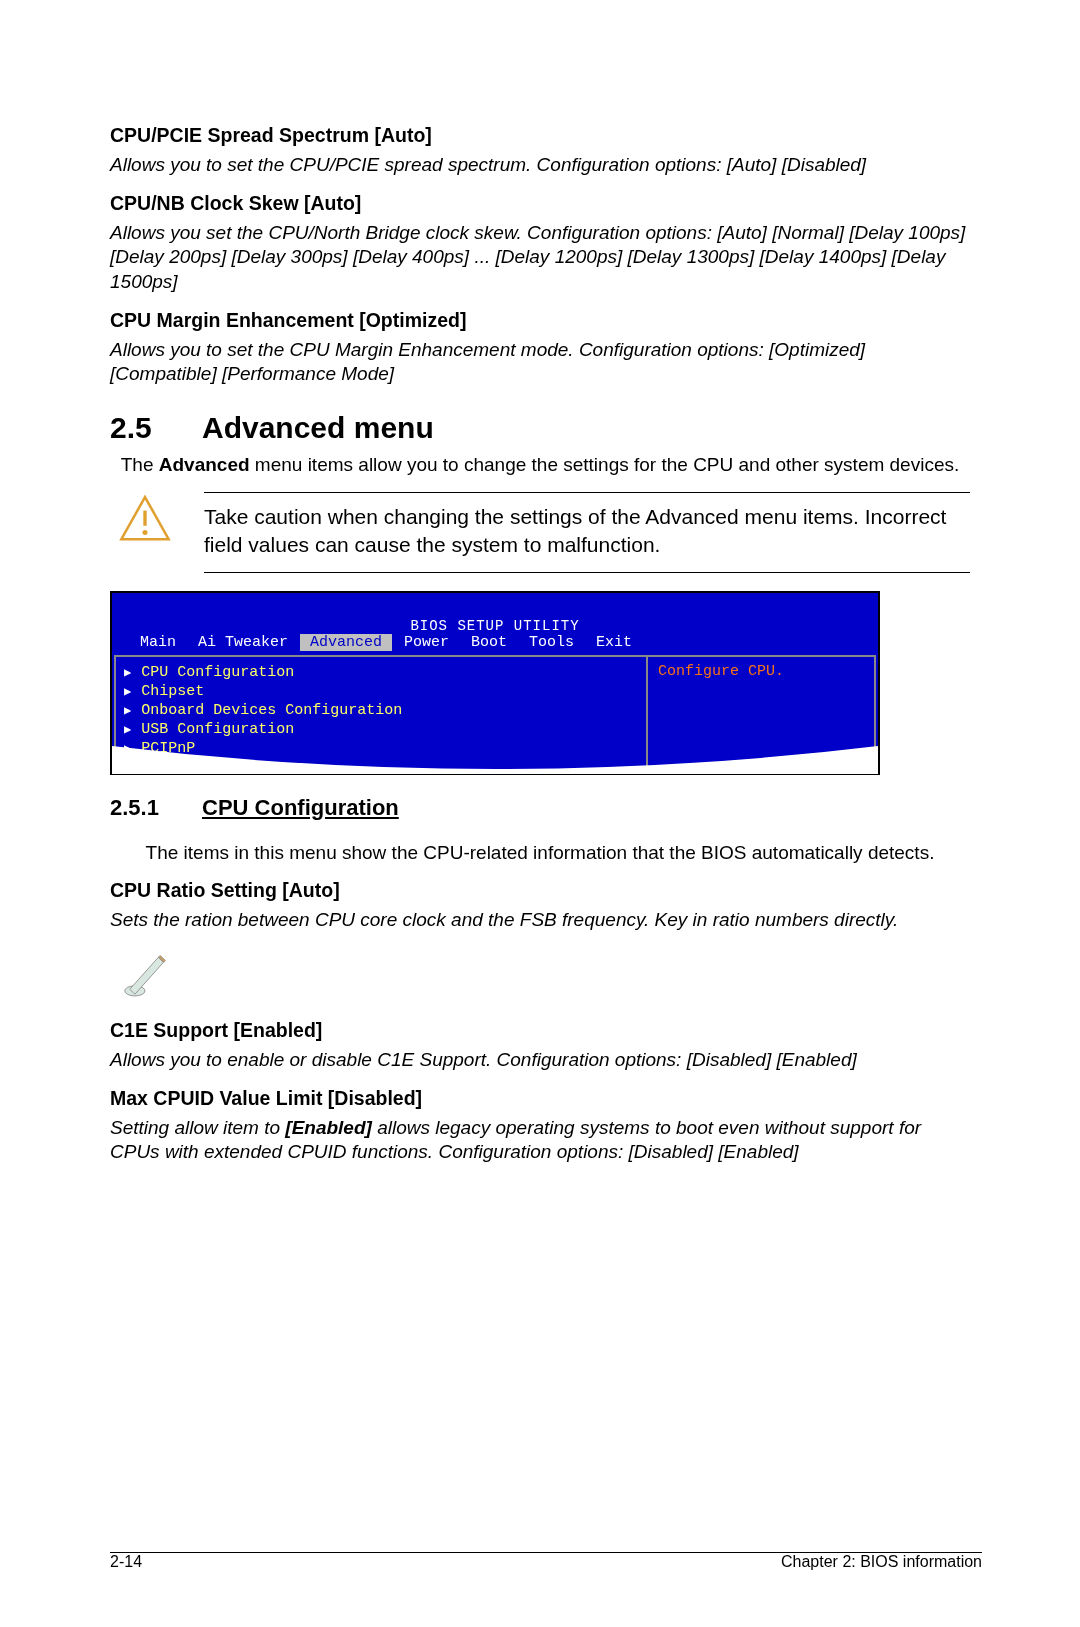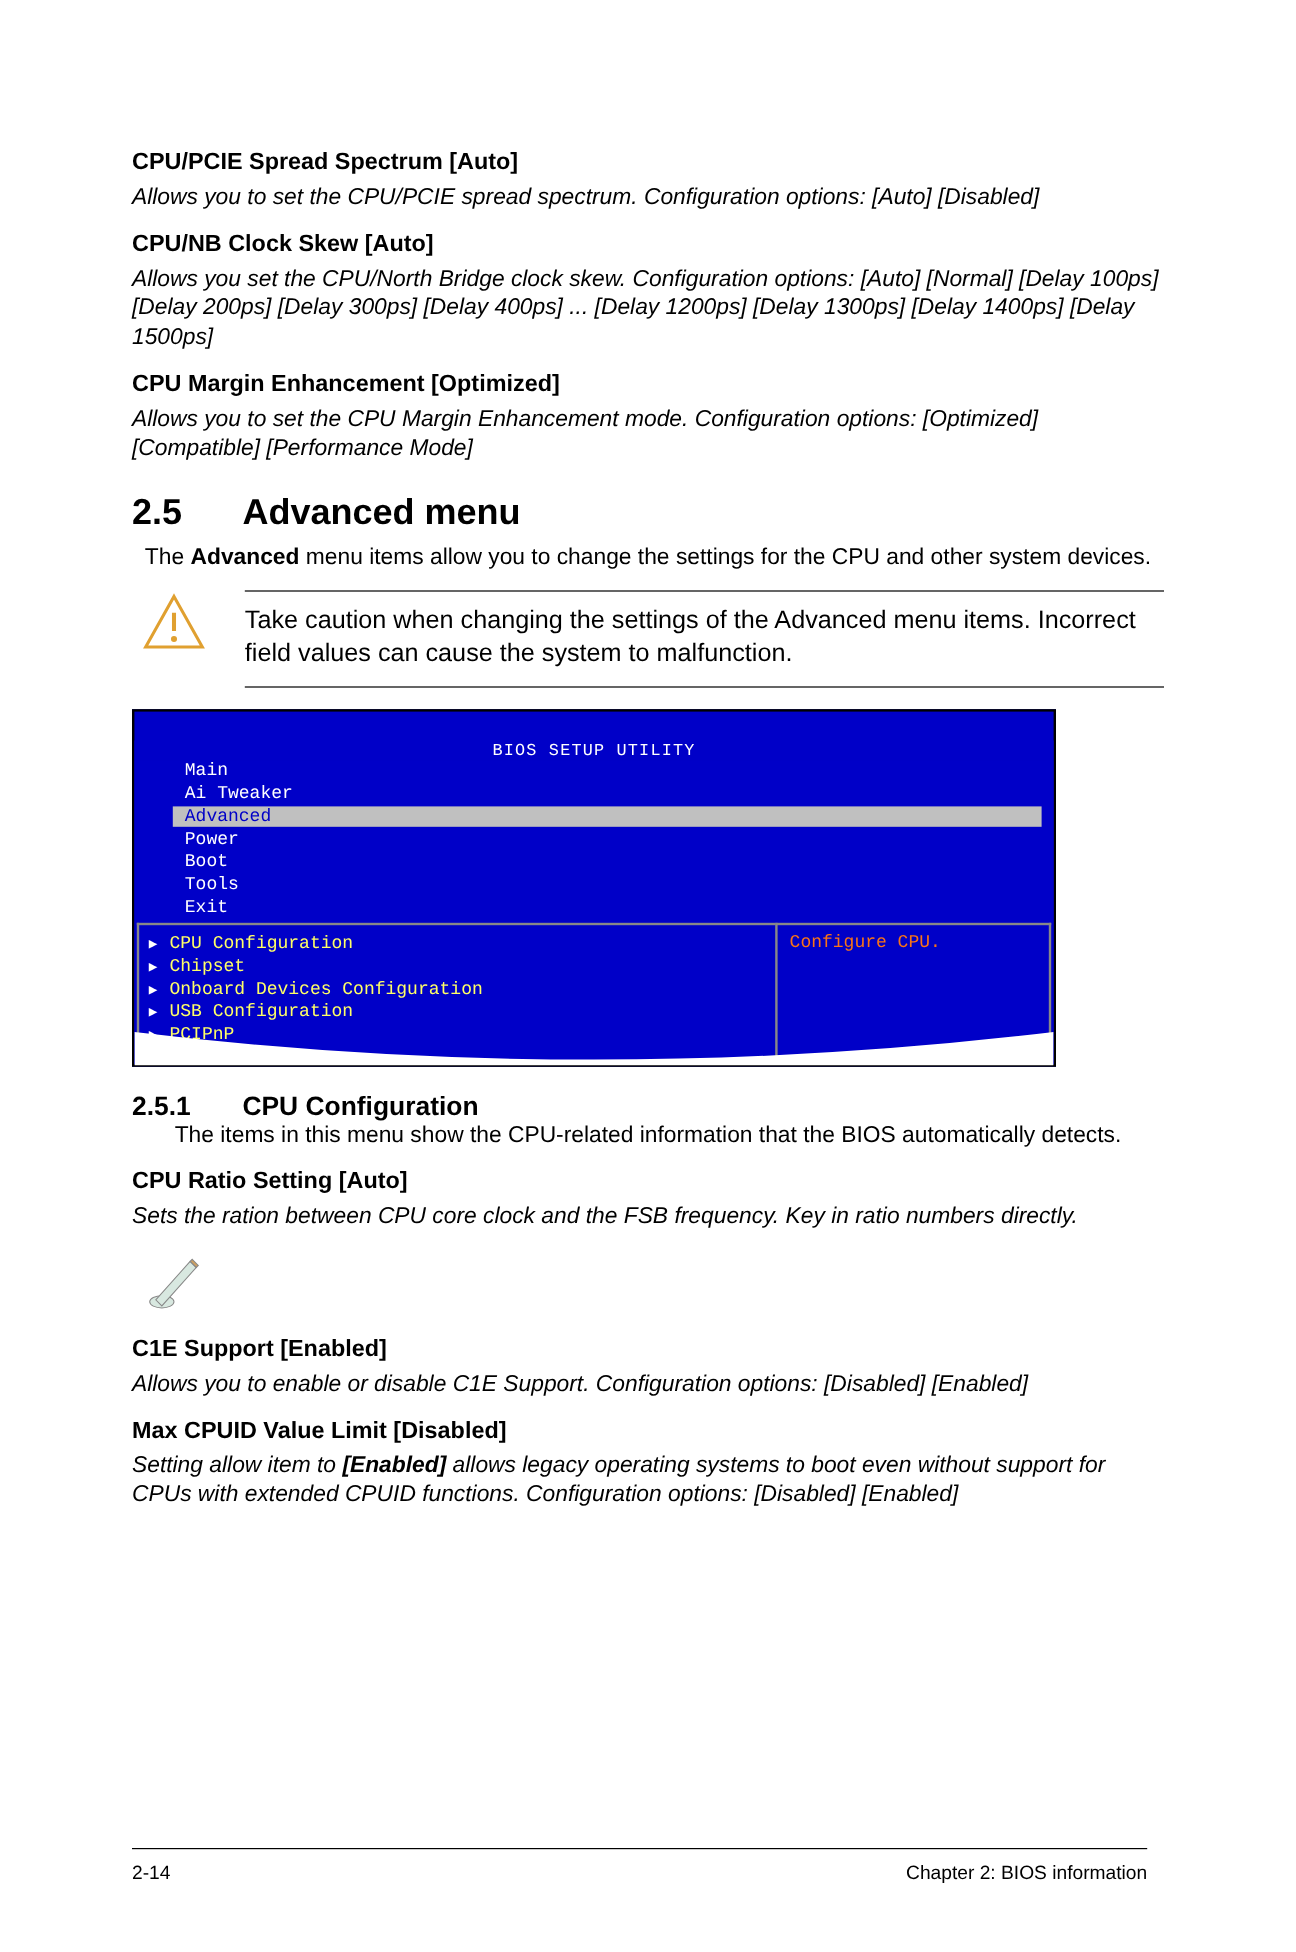--- a/index.html
+++ b/index.html
@@ -30,21 +30,22 @@
     font-size: 30px;
     font-weight: bold;
     margin-top: 24px;
     margin-bottom: 8px;
   }
   h2.section .num { display:inline-block; width: 92px; }
   h3.subsection {
     font-size: 22px;
     font-weight: bold;
     margin-top: 20px;
-    margin-bottom: 0;
+    margin-bottom: 20px;
+    text-decoration: underline;
   }
   h3.subsection .num { display:inline-block; width: 92px; }
   .intro {
     font-size: 19px;
     line-height: 1.3;
     margin-bottom: 14px;
     text-align: center;
   }
   .callout {
     display: flex;
@@ -79,23 +80,22 @@
     background: #0000c8;
     text-align: center;
     padding: 1px 0 0 0;
     letter-spacing: 1px;
     font-size: 14px;
     margin-top: 24px;
   }
   .bios-tabs {
     background: #0000c8;
     display: flex;
-    padding: 0 10px 2px 32px;
+    padding: 0 10px 2px 18px;
     gap: 2px;
-    flex-direction: column;
   }
   .bios-tab {
     padding: 0 10px;
     font-size: 15px;
   }
   .bios-tab.active {
     background: #c0c0c0;
     color: #0000c8;
   }
   .bios-body {
@@ -126,24 +126,24 @@
   .bios-curve {
     position:absolute;
     left:0; right:0; bottom:-1px;
     height: 40px;
     pointer-events:none;
   }
   .bios-curve svg { width:100%; height:100%; display:block; }
 
   .footer {
     position: absolute;
-    left: 110px; right: 124px;
+    left: 110px; right: 98px;
     bottom: 56px;
     border-top: 1.5px solid #000;
-    padding-top: 12px;
+    padding-top: 0;
     display: flex;
     justify-content: space-between;
     font-size: 16px;
   }
   .bold { font-weight: bold; }
 </style>
 </head>
 <body>
 
 <div class="page">

